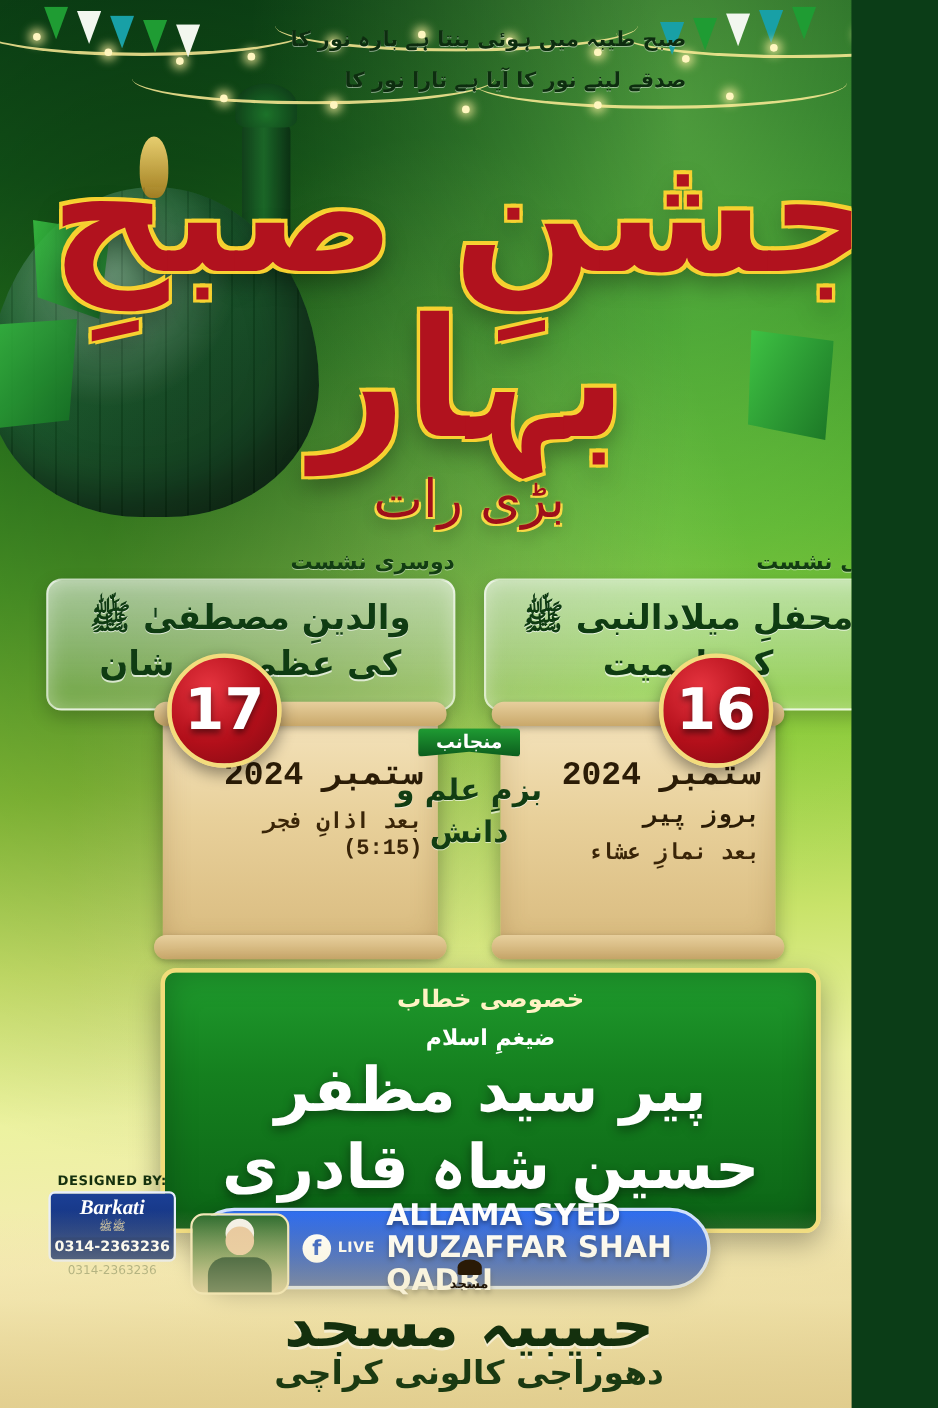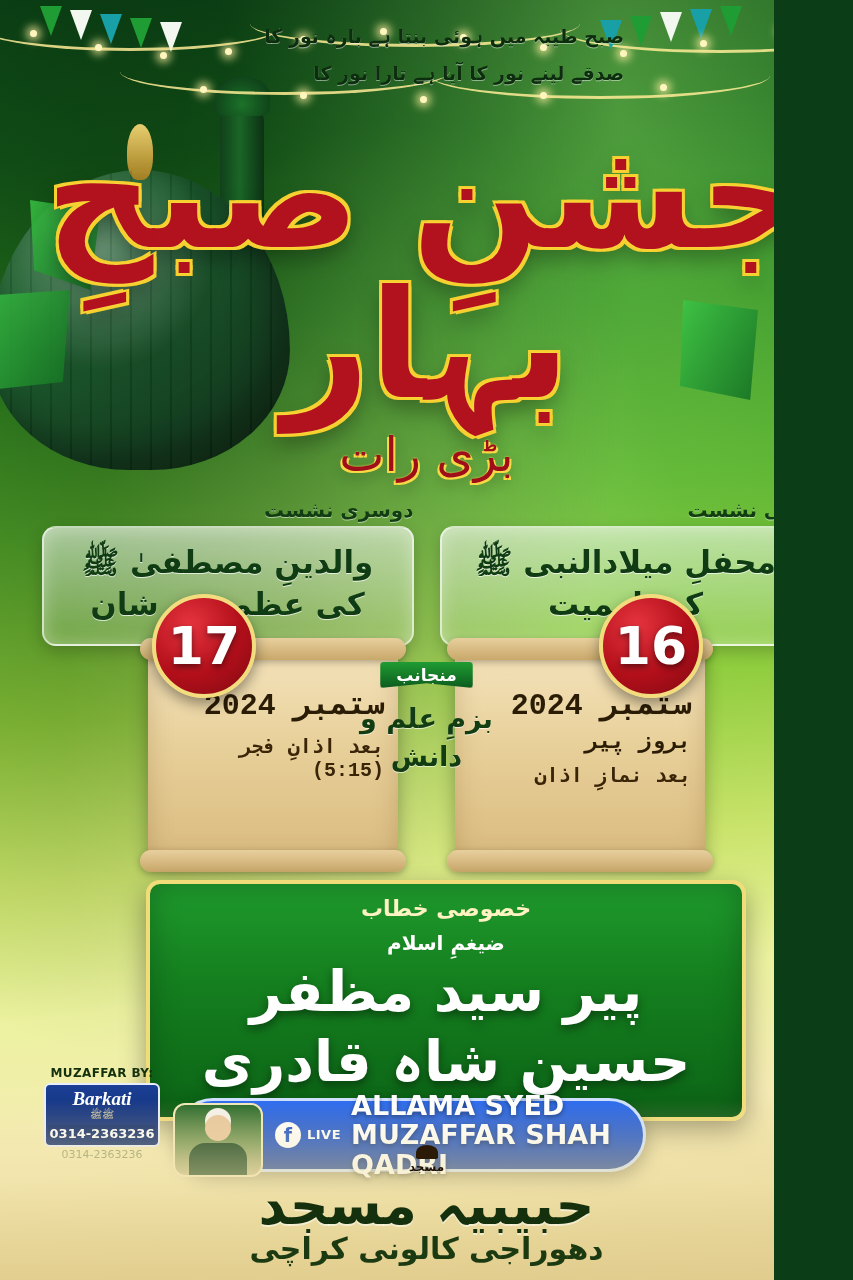--- a/index.html
+++ b/index.html
@@ -613,21 +613,21 @@
       <div class="session-kicker">دوسری نشست</div>
       <div class="session-plate">والدینِ مصطفیٰ ﷺ کی عظمت و شان</div>
     </div>
   </div>
 
   <div class="scrolls">
     <div class="scroll right">
       <div class="scroll-inner">
         <div class="scroll-date">ستمبر 2024</div>
         <div class="scroll-day">بروز پیر</div>
-        <div class="scroll-time">بعد نمازِ اذان</div>
+        <div class="scroll-time">بعد نمازِ عشاء</div>
       </div>
     </div>
     <div class="scroll left">
       <div class="scroll-inner">
         <div class="scroll-date">ستمبر 2024</div>
         <div class="scroll-time">بعد اذانِ فجر (5:15)</div>
       </div>
     </div>
 
     <div class="daybadge d16">16</div>
@@ -656,21 +656,21 @@
         <div>LIVE</div>
       </div>
     </div>
     <div class="live-name">
       <div>ALLAMA SYED</div>
       <div>MUZAFFAR SHAH QADRI</div>
     </div>
   </div>
 
   <div class="designer">
-    <div class="designer-label">MUZAFFAR BY:</div>
+    <div class="designer-label">DESIGNED BY:</div>
     <div class="designer-card">
       <div class="designer-brand">Barkati</div>
       <div class="designer-sub">ﷺﷺ</div>
       <div class="designer-phone">0314-2363236</div>
     </div>
     <div class="designer-ghost">0314-2363236</div>
   </div>
 
   <div class="sand"></div>
 

